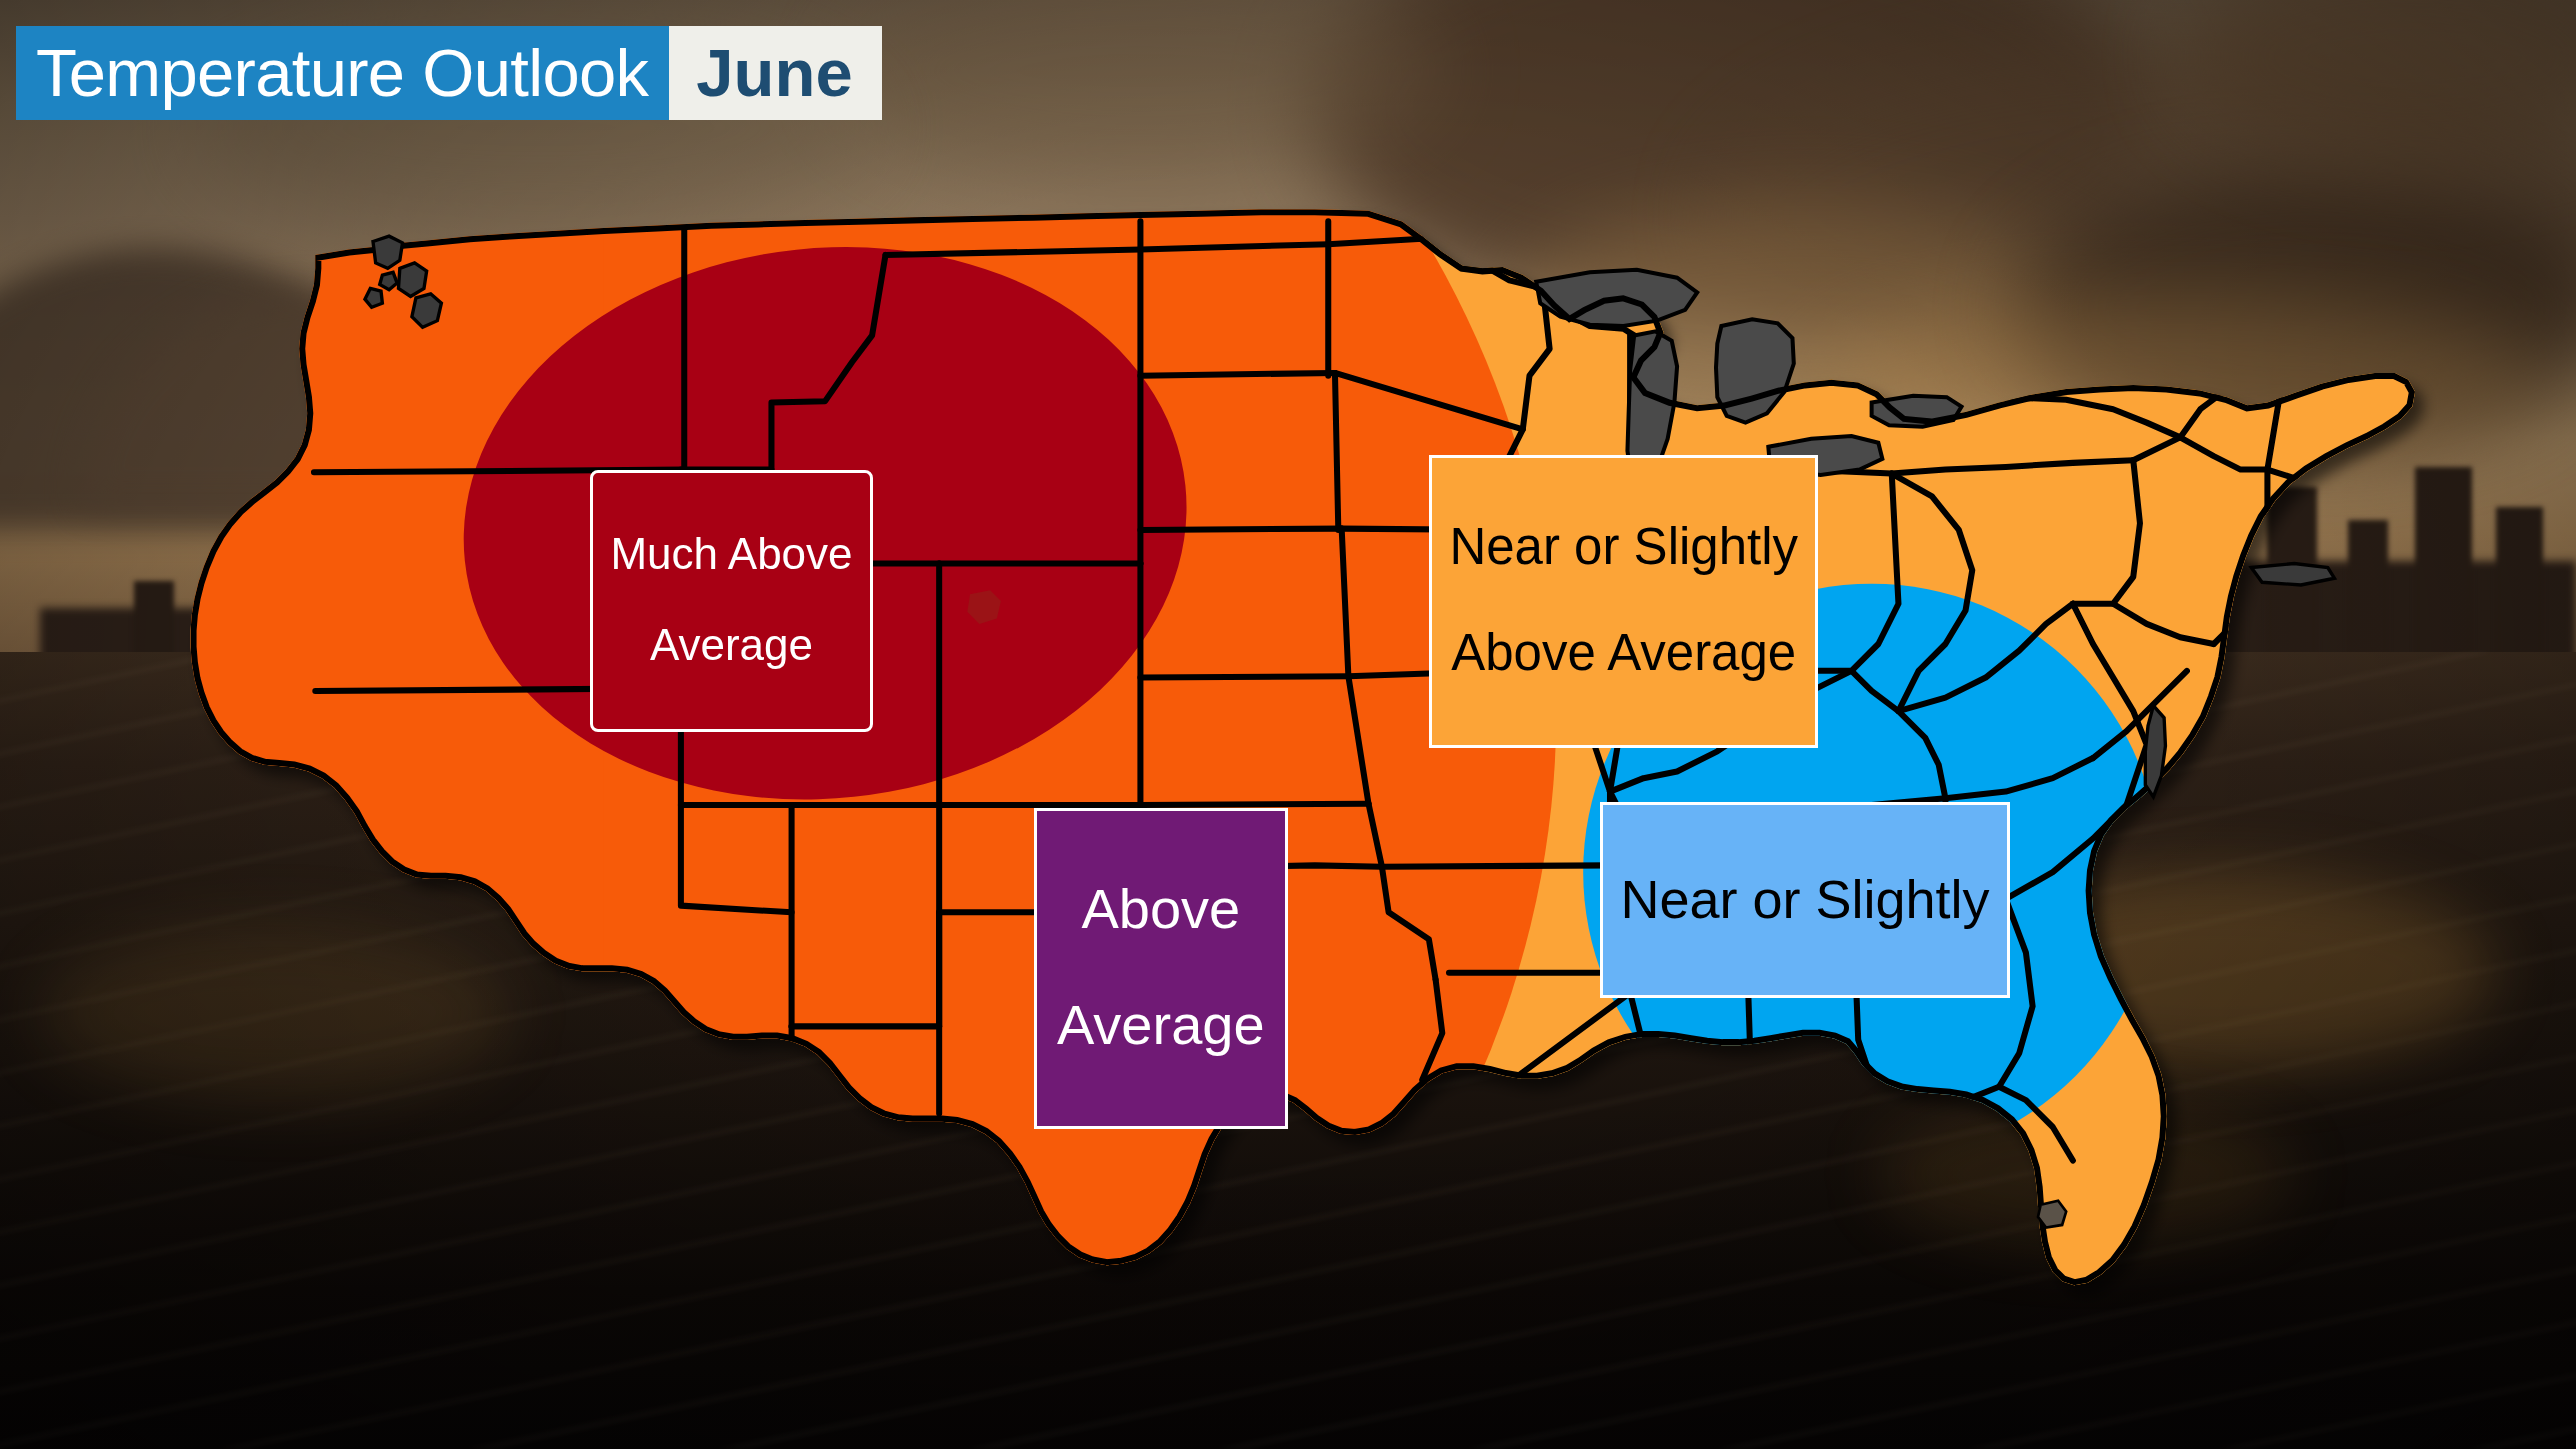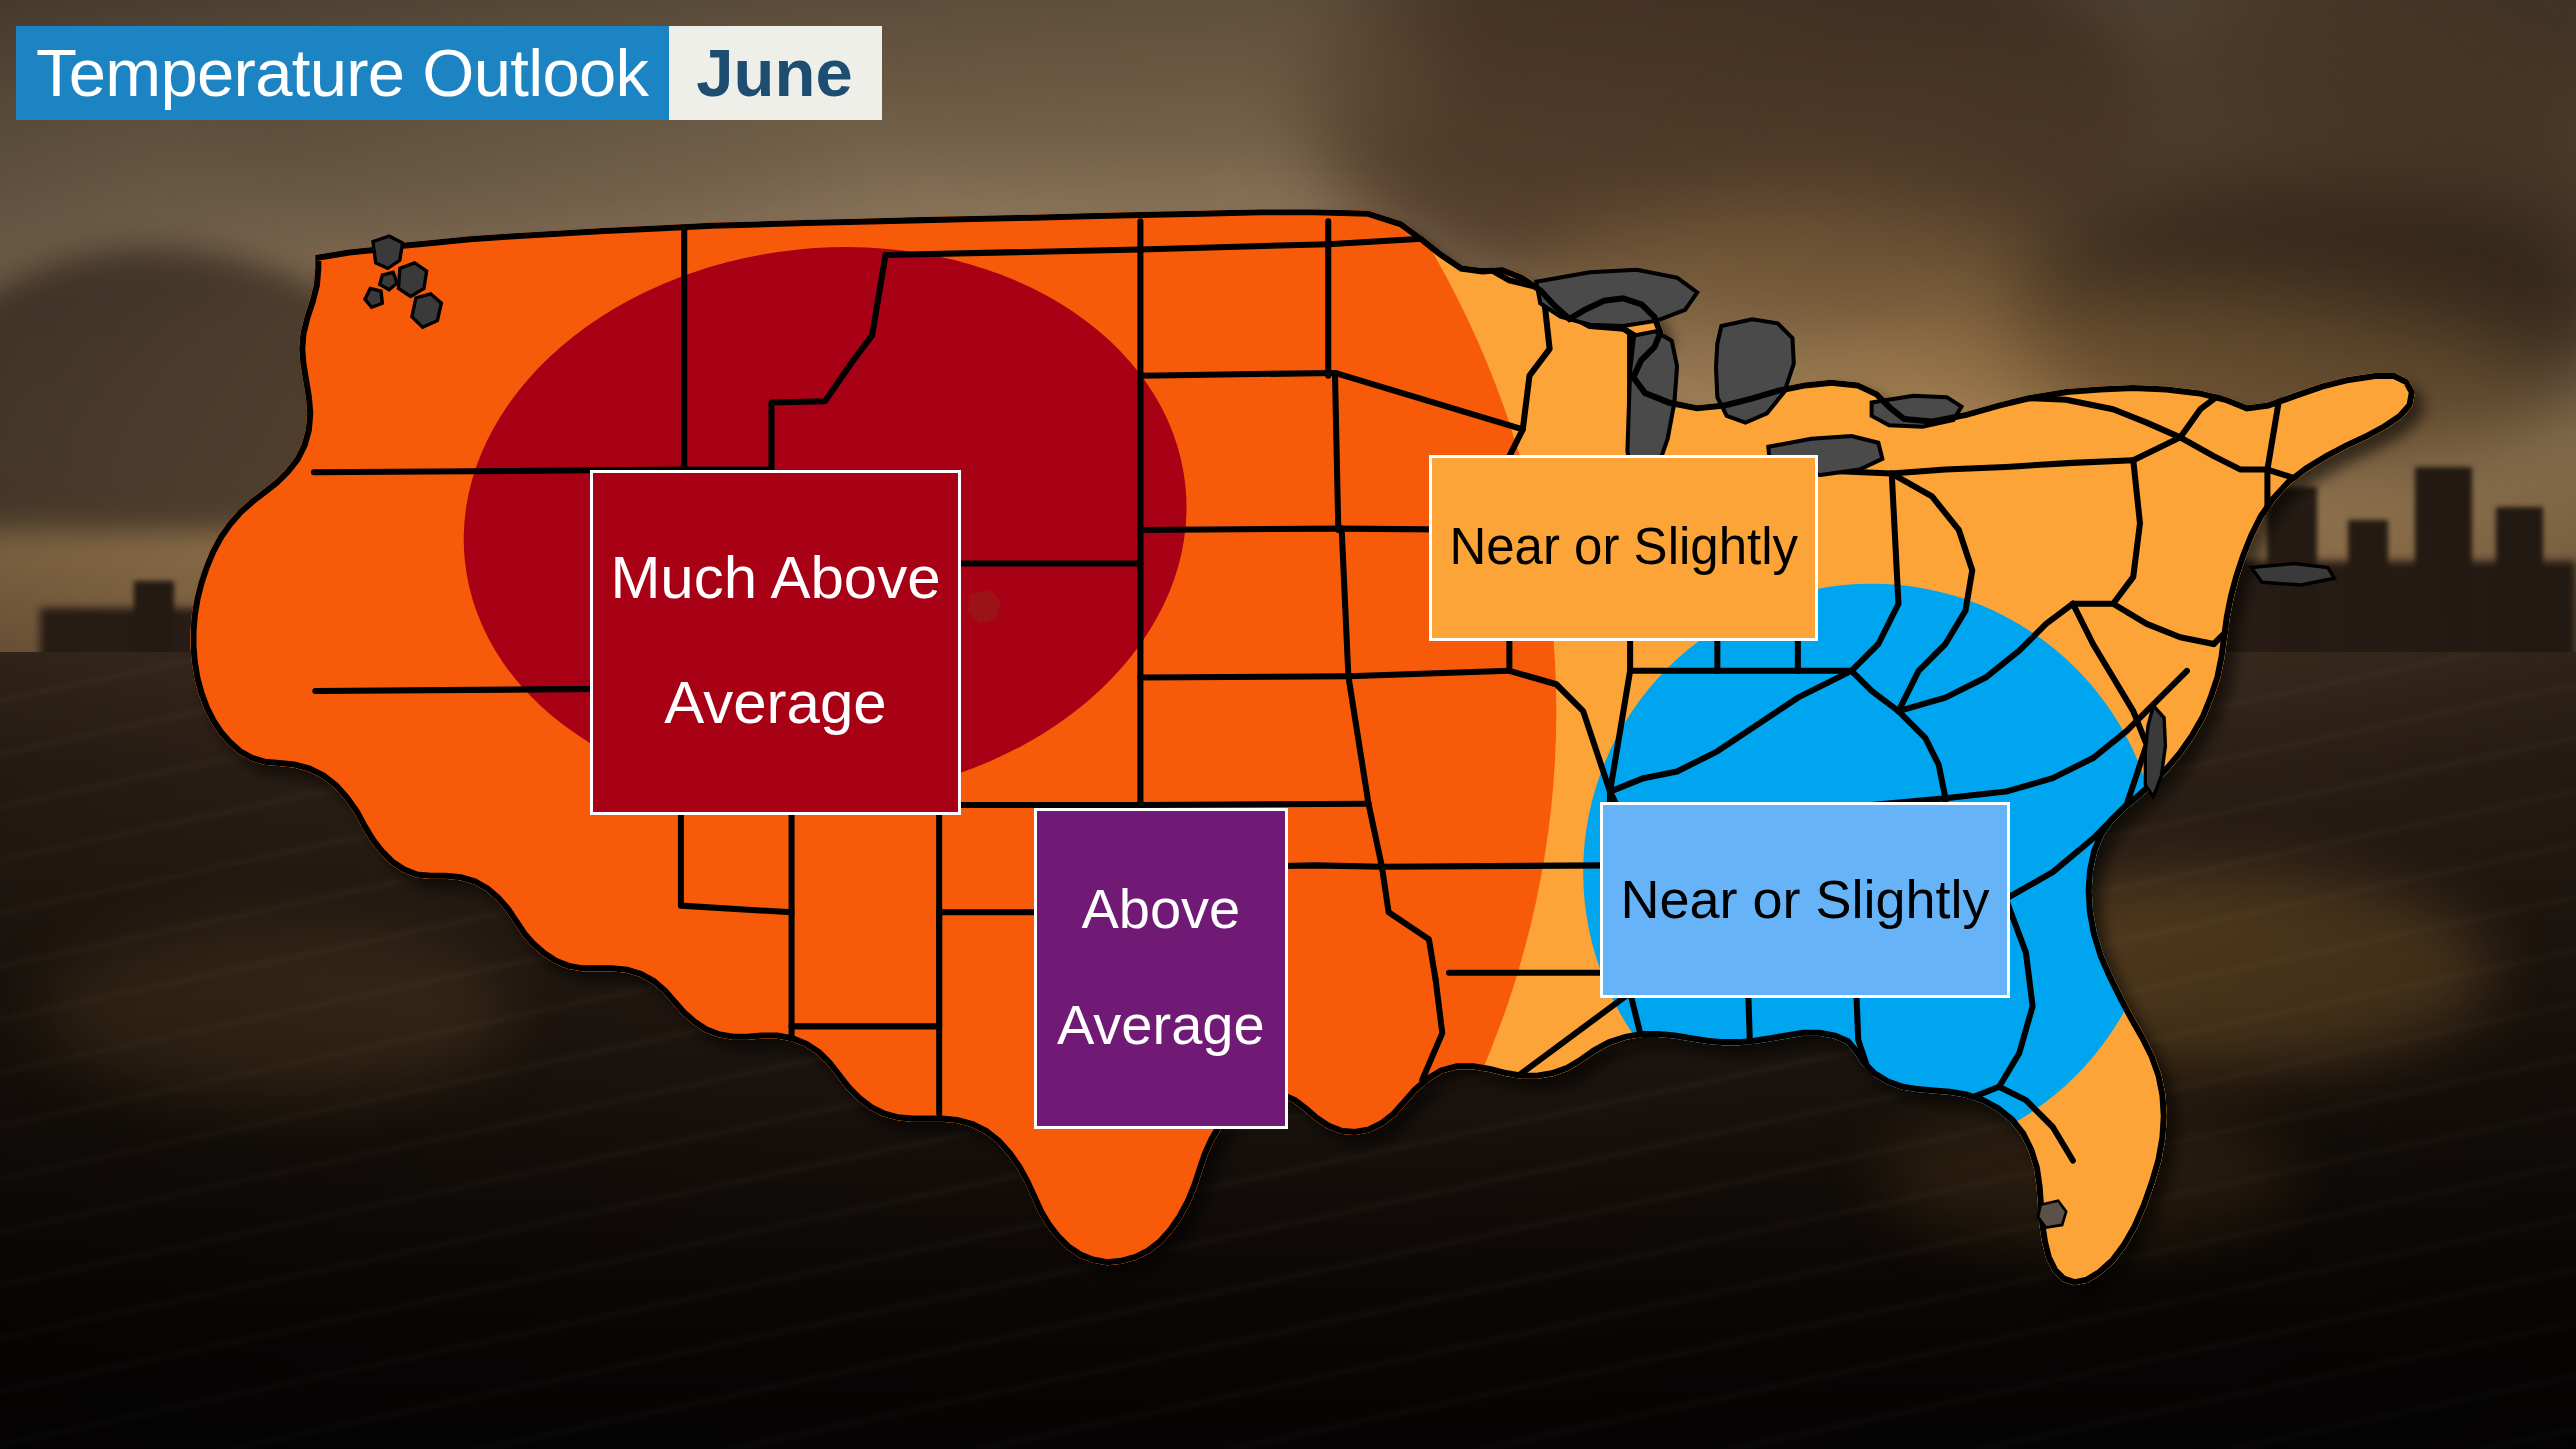--- a/index.html
+++ b/index.html
@@ -194,21 +194,22 @@
     white-space: pre-line;
     box-sizing: border-box;
   }
   .callout .ln { display: block; }
 
   .co-much {
     left: 590px; top: 470px;
     padding: 12px 17.4px 14.8px;
     background: #a80014;
     color: #ffffff;
-    font-size: 60px;
+    font-size: 44px;
+    border-radius: 8px;
   }
   .co-above {
     left: 1034px; top: 808px;
     padding: 10.7px 20px 13.4px;
     background: #701a75;
     color: #ffffff;
     font-size: 56px;
   }
   .co-nearabove {
     left: 1429px; top: 455px;
@@ -623,20 +624,21 @@
     <span class="ln">Average</span>
   </div>
 
   <div class="callout co-above">
     <span class="ln">Above</span>
     <span class="ln">Average</span>
   </div>
 
   <div class="callout co-nearabove">
     <span class="ln">Near or Slightly</span>
+    <span class="ln">Above Average</span>
   </div>
 
   <div class="callout co-nearbelow">
     <span class="ln">Near or Slightly</span>
   </div>
 
 </div>
 
 
 </body></html>

